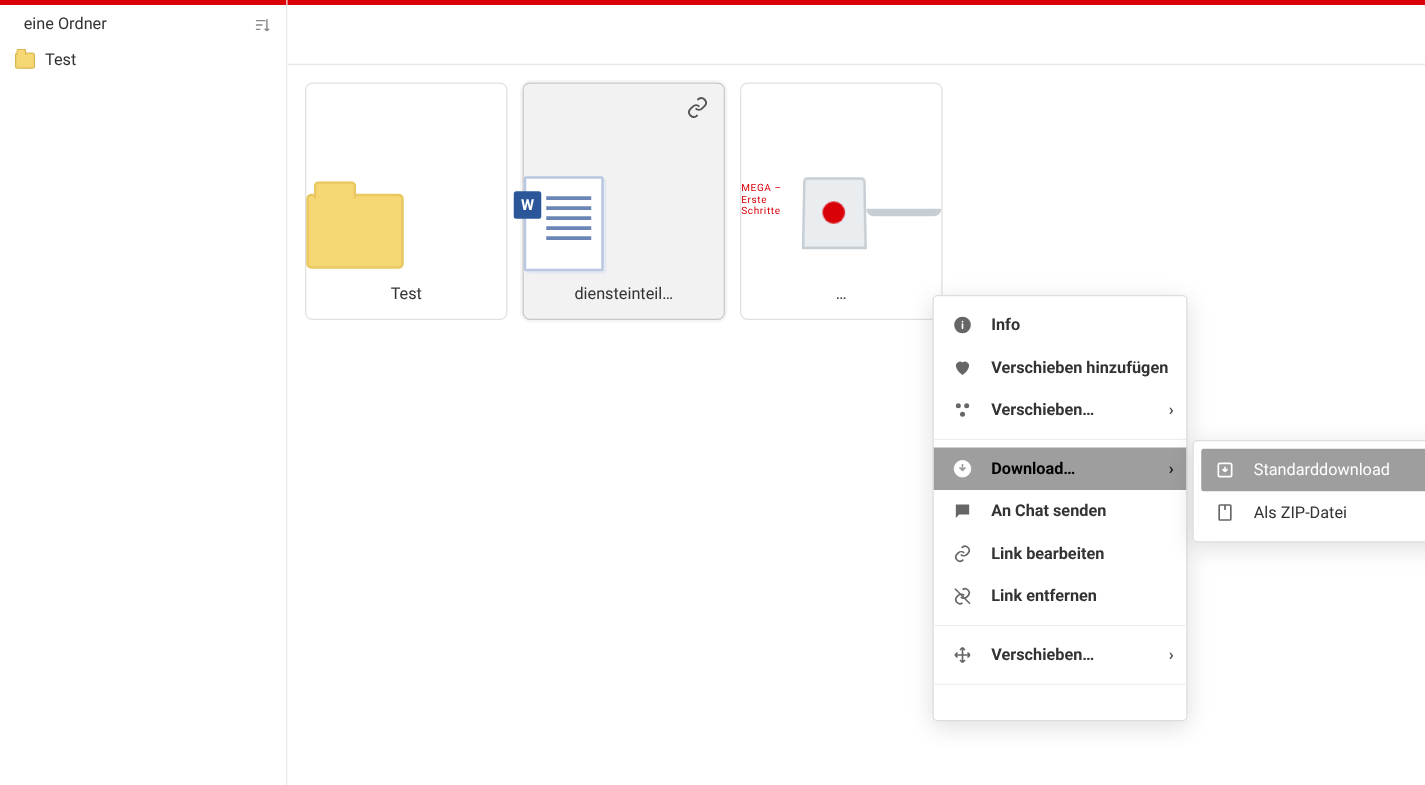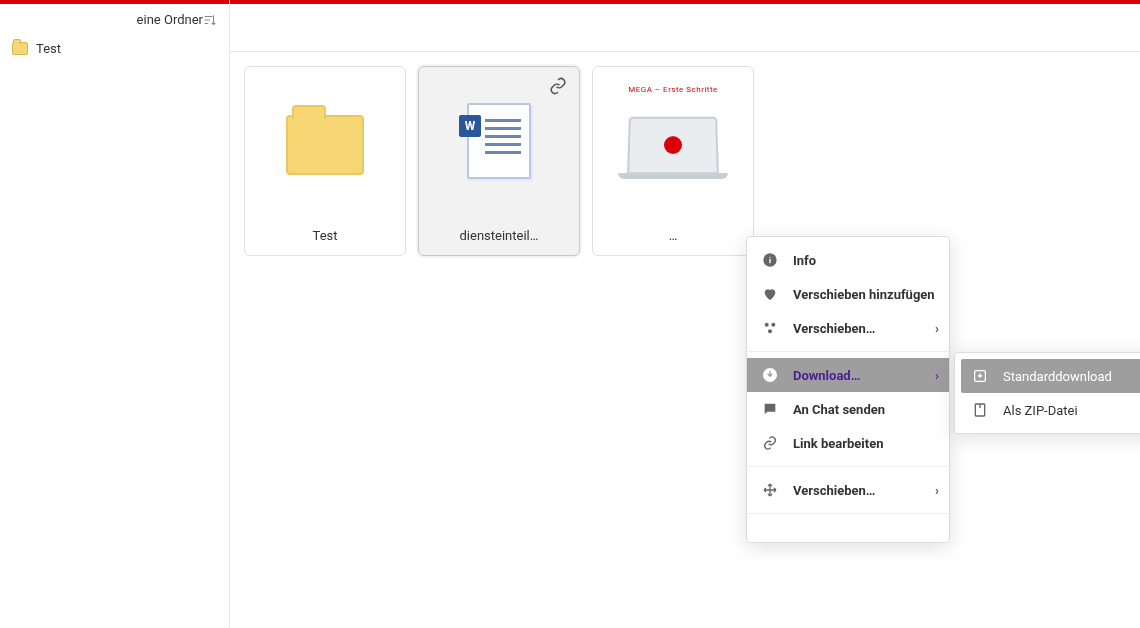--- a/index.html
+++ b/index.html
@@ -1,47 +1,47 @@
 <!DOCTYPE html>
 <html><head>
 <meta charset="utf-8">
 <style>
 * { margin: 0; padding: 0; box-sizing: border-box; font-family: -apple-system, BlinkMacSystemFont, "Segoe UI", Roboto, Arial, sans-serif; }
 html, body { width: 1140px; height: 628px; overflow: hidden; background: #fff; }
 .app { display: flex; width: 100%; height: 100%; }
 .sidebar { width: 230px; background: #fff; border-right: 1px solid #e5e5e5; display: flex; flex-direction: column; }
 .brand-bar { height: 4px; background: #d90007; }
-.section-header { display: flex; align-items: center; justify-content: flex-end; padding: 8px 12px 8px 19px; font-size: 13px; color: #333; }
+.section-header { display: flex; align-items: center; justify-content: space-between; padding: 8px 12px 8px 19px; font-size: 13px; color: #333; gap: 18px; }
 .section-header .sort { color: #888; cursor: pointer; }
 .folder-row { display: flex; align-items: center; gap: 8px; padding: 6px 8px 6px 12px; font-size: 13px; color: #333; cursor: pointer; }
 .folder-glyph { width: 16px; height: 13px; background: #f7d774; border: 1px solid #d8b84e; border-radius: 2px; position: relative; }
 .folder-glyph::before { content: ""; position: absolute; top: -4px; left: 0; width: 6px; height: 4px; background: #f7d774; border: 1px solid #d8b84e; border-bottom: none; border-radius: 2px 2px 0 0; }
 .main { flex: 1; display: flex; flex-direction: column; }
 .topbar { height: 48px; background: #fff; border-bottom: 1px solid #e5e5e5; }
 .red-strip { height: 4px; background: #d90007; }
 .content { flex: 1; padding: 14px; position: relative; background: #fff; }
 .tiles { display: flex; gap: 12px; }
-.tile { width: 162px; height: 190px; border: 1px solid #e0e0e0; border-radius: 6px; background: #fff; display: flex; flex-direction: column; align-items: center; justify-content: flex-start; padding-top: 30px; cursor: pointer; position: relative; }
+.tile { width: 162px; height: 190px; border: 1px solid #e0e0e0; border-radius: 6px; background: #fff; display: flex; flex-direction: row; align-items: center; justify-content: flex-start; padding-top: 30px; cursor: pointer; position: relative; }
 .tile.selected { background: #f2f2f2; border-color: #c8c8c8; box-shadow: 0 0 0 2px rgba(0,0,0,0.04); }
 .tile-label { position: absolute; bottom: 12px; left: 0; right: 0; text-align: center; font-size: 13px; color: #333; padding: 0 8px; white-space: nowrap; overflow: hidden; text-overflow: ellipsis; }
 .link-badge { position: absolute; top: 10px; right: 12px; color: #666; }
 .big-folder { width: 78px; height: 60px; background: #f7d774; border: 2px solid #e8c860; border-radius: 4px; position: relative; margin-top: 18px;}
 .big-folder::before { content:""; position:absolute; top:-12px; left:4px; width:30px; height:12px; background:#f7d774; border:2px solid #e8c860; border-bottom:none; border-radius:4px 4px 0 0; }
 .doc-thumb { width: 64px; height: 76px; background: #fff; border: 2px solid #b9c7e0; border-radius: 2px; box-shadow: 2px 2px 0 #e3e8f2; position: relative; margin-top: 6px;}
 .doc-thumb .wmark { position:absolute; top:10px; left:-10px; width:22px; height:22px; background:#2b579a; color:#fff; font-weight:bold; font-size:12px; display:flex; align-items:center; justify-content:center; border-radius:2px; }
 .doc-thumb .lines { position:absolute; top:14px; left:16px; right:8px; }
 .doc-thumb .lines div { height:3px; background:#6b86b5; margin-bottom:5px; }
 .laptop-tile { padding-top: 18px; }
 .laptop-caption { font-size: 8px; color: #d90007; letter-spacing: .5px; margin-bottom: 22px;}
 .laptop { width: 90px; height: 58px; background: #e9edf0; border: 2px solid #c7ced4; border-radius: 4px 4px 0 0; position: relative; transform: perspective(200px) rotateX(8deg); }
 .laptop .screen-dot { position:absolute; top:50%; left:50%; width:18px; height:18px; background:#d90007; border-radius:50%; transform:translate(-50%,-50%); }
 .laptop-base { width: 110px; height: 6px; background:#c7ced4; border-radius: 0 0 6px 6px; margin-top:-1px; }
 .ctx { position: absolute; top: 184px; left: 516px; width: 204px; background: #fff; border: 1px solid #ddd; border-radius: 4px; box-shadow: 0 4px 20px rgba(0,0,0,0.13); padding: 6px 0; z-index: 10; }
 .ctx-item { display: flex; align-items: center; gap: 14px; padding: 8px 14px; font-size: 13px; color: #333; cursor: pointer; position: relative; font-weight: bold; }
-.ctx-item:hover, .ctx-item.hovered { background: #9e9e9e; color: #4c1d95; }
+.ctx-item:hover, .ctx-item.hovered { background: #9e9e9e; color: #000000; }
 .ctx-item.hovered svg { stroke:#fff; fill:#fff; }
 .ctx-item .chev { position: absolute; right: 10px; color: inherit; font-size: 13px; opacity:.85;}
 .ctx-sep { height: 1px; background: #eee; margin: 6px 0; }
 .ctx-icon { width: 18px; height: 18px; display:flex; align-items:center; justify-content:center; color:#666; flex-shrink:0;}
 .ctx-item.hovered .ctx-icon { color:#fff; }
 .sub { position: absolute; top: 300px; left: 724px; width: 210px; background:#fff; border:1px solid #ddd; border-radius:4px; box-shadow:0 4px 20px rgba(0,0,0,.13); padding:6px; z-index:11;}
 .sub-item { display:flex; align-items:center; gap:14px; padding:8px 10px; font-size:13px; color:#333; cursor:pointer; border-radius:2px;}
 .sub-item.hovered { background:#9e9e9e; color:#fff; }
 .sub-item.hovered .ctx-icon{ color:#fff; }
 svg { display:block; }
@@ -157,20 +157,30 @@
         </div>
         <div class="ctx-item">
           <span class="ctx-icon">
               <svg width="16" height="16" viewBox="0 0 24 24" fill="none" stroke="#666" stroke-width="2">
                 <path d="M10 13a5 5 0 0 0 7 0l2-2a5 5 0 0 0-7-7l-1 1"></path>
                 <path d="M14 11a5 5 0 0 0-7 0l-2 2a5 5 0 0 0 7 7l1-1"></path>
               </svg>
             </span>
           <span>Link bearbeiten</span>
         </div>
+        <div class="ctx-item">
+          <span class="ctx-icon">
+              <svg width="16" height="16" viewBox="0 0 24 24" fill="none" stroke="#666" stroke-width="2">
+                <path d="M10 13a5 5 0 0 0 7 0l2-2a5 5 0 0 0-7-7"></path>
+                <path d="M14 11a5 5 0 0 0-7 0l-2 2a5 5 0 0 0 7 7"></path>
+                <path d="M3 3l18 18"></path>
+              </svg>
+            </span>
+          <span>Link entfernen</span>
+        </div>
         <div class="ctx-sep"></div>
         <div class="ctx-item">
           <span class="ctx-icon">
               <svg width="16" height="16" viewBox="0 0 24 24" fill="none" stroke="#666" stroke-width="2">
                 <path d="M12 3v18M3 12h18M12 3l-3 3M12 3l3 3M12 21l-3-3M12 21l3-3M3 12l3-3M3 12l3 3M21 12l-3-3M21 12l-3 3"></path>
               </svg>
             </span>
           <span>Verschieben…</span>
           <span class="chev">›</span>
         </div>

